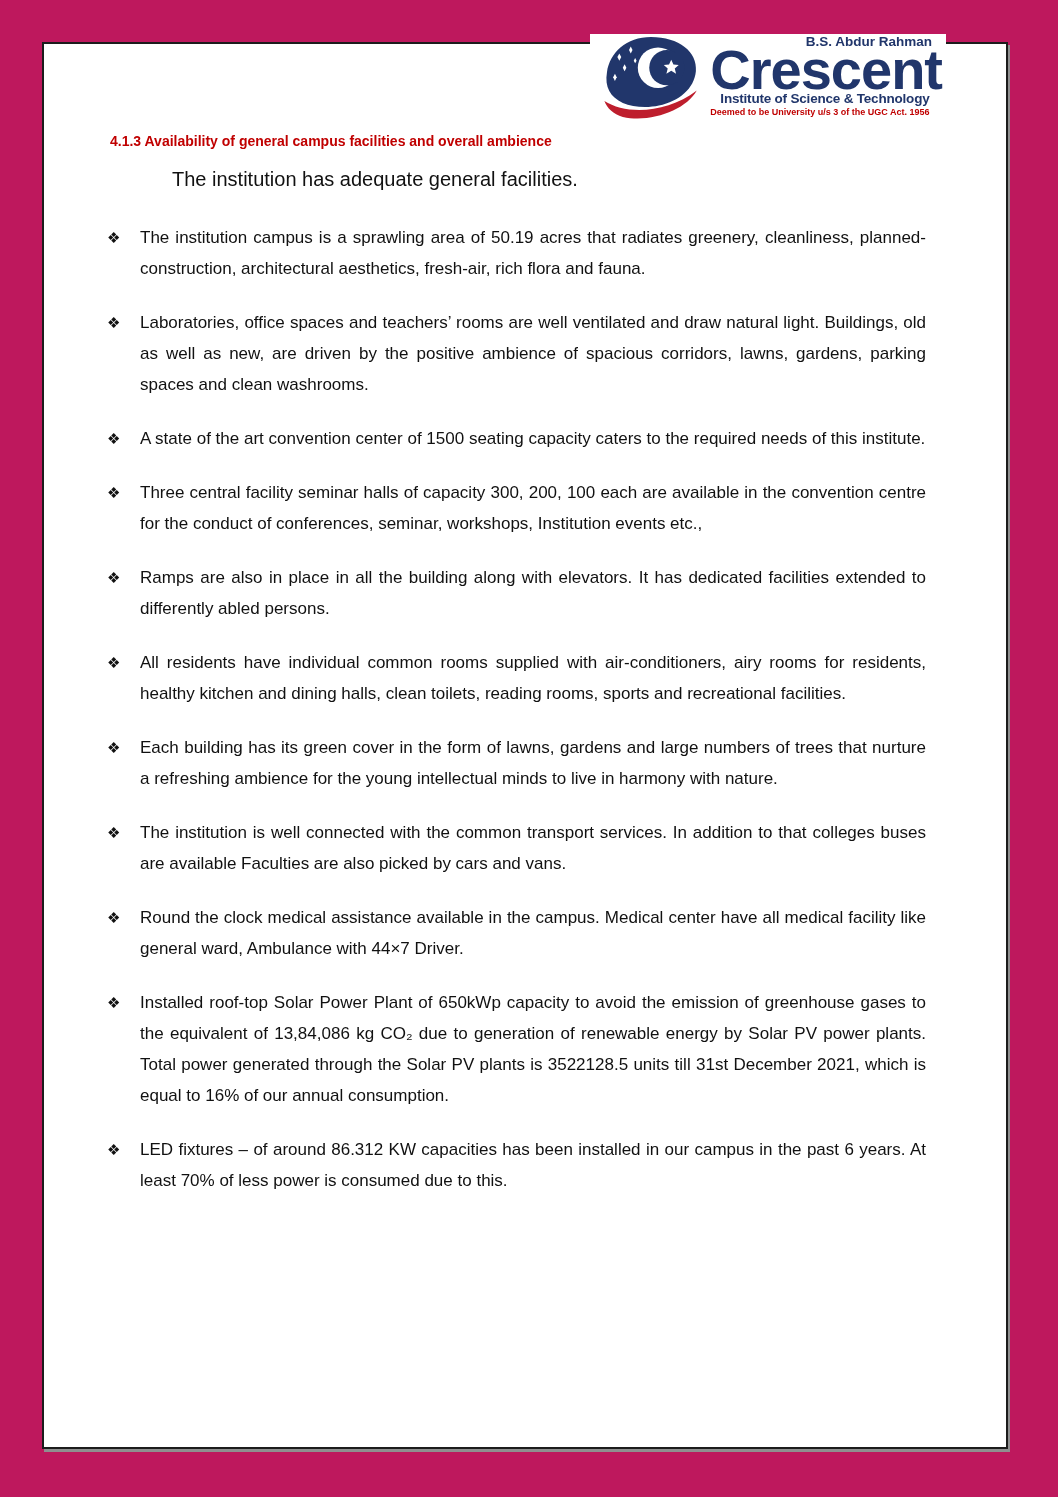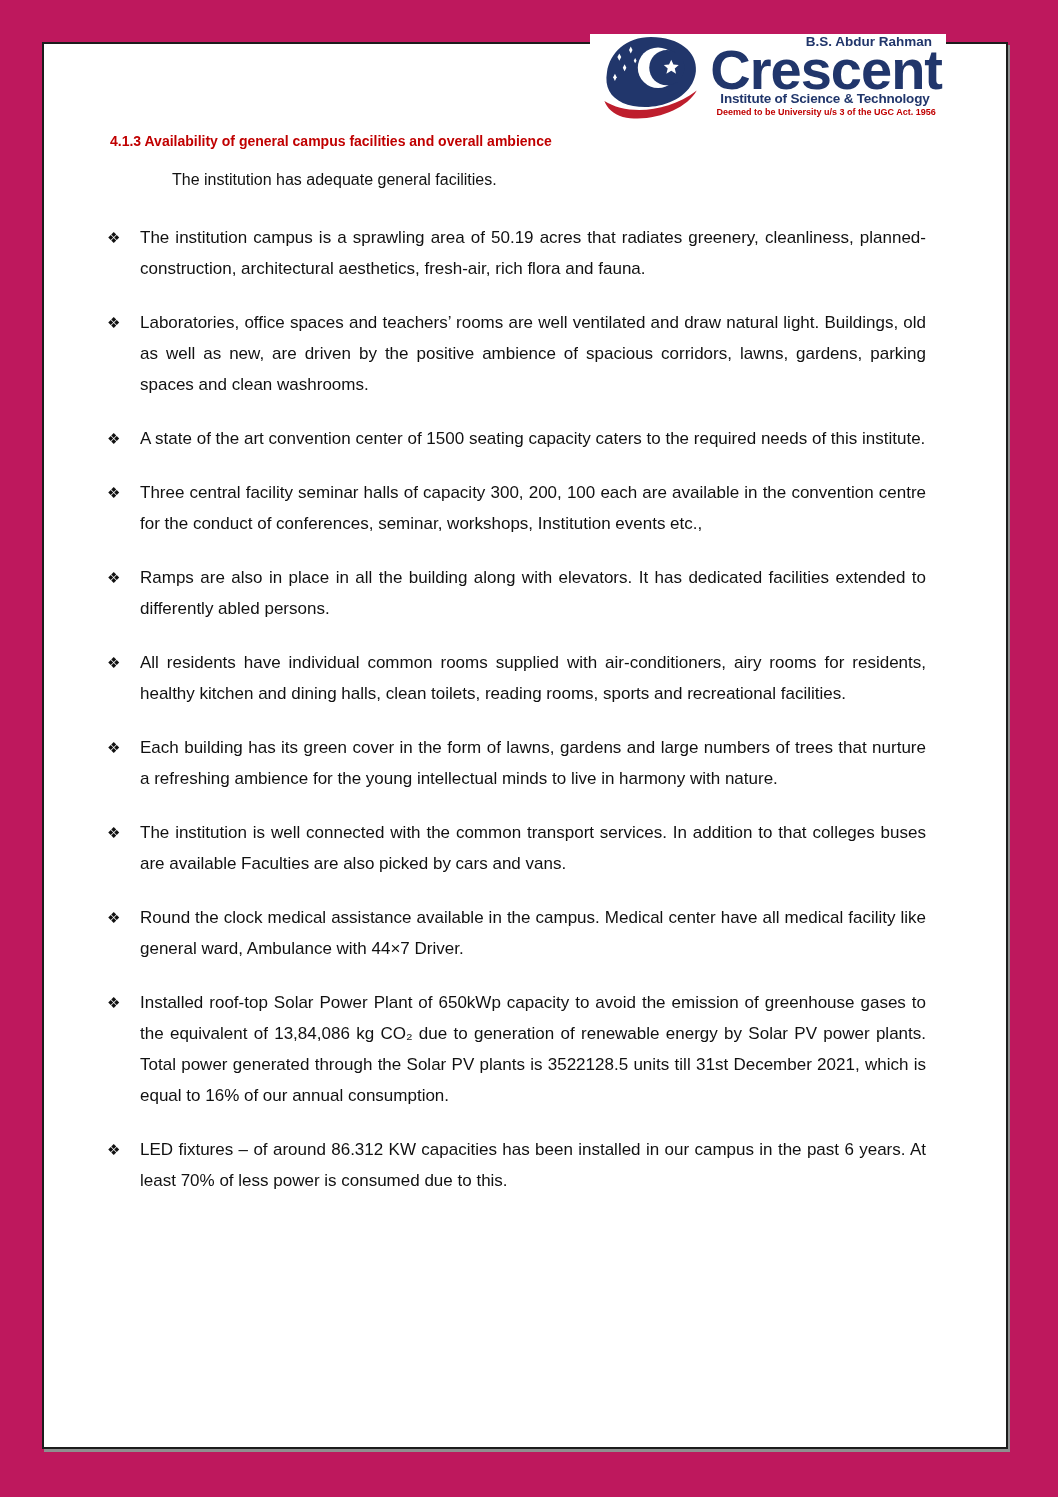--- a/index.html
+++ b/index.html
@@ -58,21 +58,20 @@
     font-size: 13.5px;
     font-weight: bold;
     letter-spacing: -0.2px;
     line-height: 16px;
     margin-left: 10px;
   }
   .logo-tagline {
     color: #C00000;
     font-size: 9px;
     font-weight: bold;
-    text-align: center;
     line-height: 11px;
   }
   
   .section-heading {
     margin: 89px 40px 0 66px;
     color: #C00000;
     font-size: 14px;
     font-weight: bold;
   }
   .evidence-title {
@@ -80,21 +79,21 @@
     text-align: center;
     color: #C00000;
     font-size: 17.5px;
     font-weight: bold;
     text-decoration: underline;
     text-decoration-thickness: 2px;
     text-underline-offset: 3px;
   }
   .intro {
     margin: 15px 80px 12px 128px;
-    font-size: 16px;
+    font-size: 20px;
     line-height: 31px;
   }
   
   .bullets {
     list-style: none;
     margin: 27px 80px 0 63px;
     padding: 0;
   }
   .bullets li {
     display: flex;

